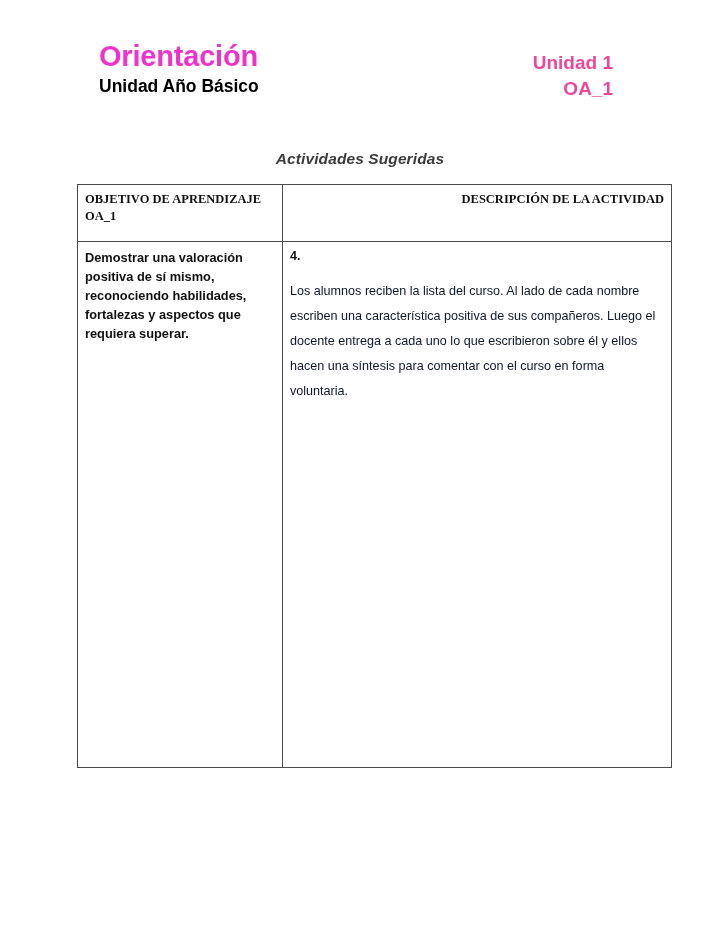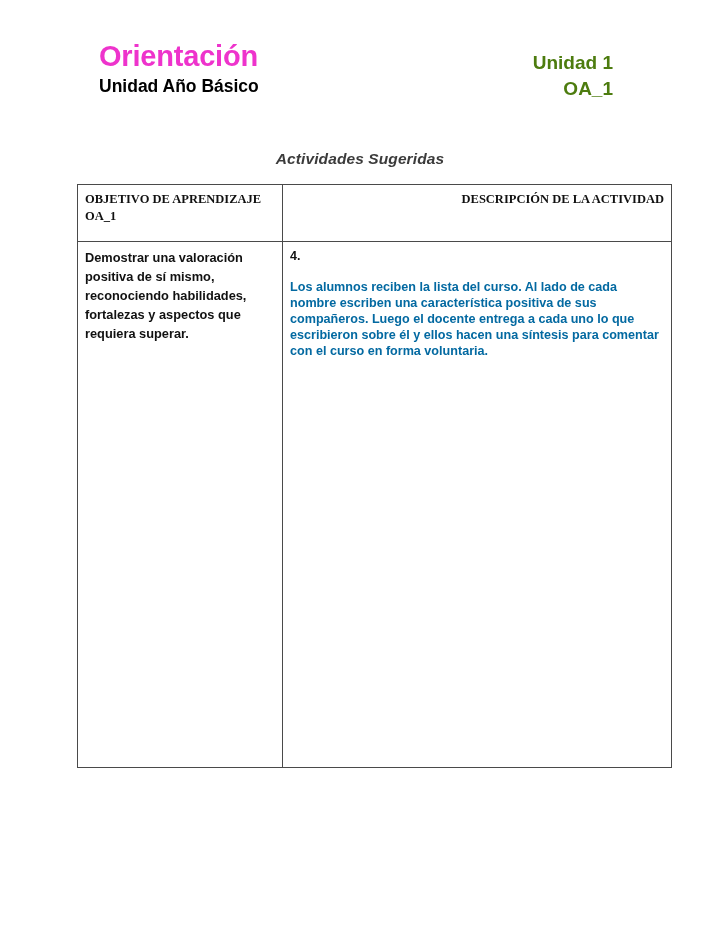--- a/index.html
+++ b/index.html
@@ -60,21 +60,21 @@
     position: absolute;
     right: 30px;
     top: 10px;
     text-align: right;
   }
   .unit-label,
   .oa-label {
     font-size: 19px;
     font-weight: bold;
     line-height: 26px;
-    color: #4d7c0f;
+    color: #ec4899;
     white-space: nowrap;
   }
 
   
   .section-title {
     position: absolute;
     left: 0;
     top: 150px;
     width: 720px;
     text-align: center;
@@ -138,23 +138,23 @@
   }
   .activity-number {
     font-size: 12.5px;
     font-weight: bold;
     line-height: 17px;
     color: #111111;
     margin: 0 0 14px 0;
   }
   .activity-body {
     font-size: 12.6px;
-    font-weight: bold;
-    line-height: 16px;
-    color: #0369a1;
+    font-weight: normal;
+    line-height: 25px;
+    color: #0f172a;
     margin: 0;
   }
 </style>
 </head>
 <body>
 
 <div class="page">
 
   <div class="doc-header">
     <div class="header-left">

